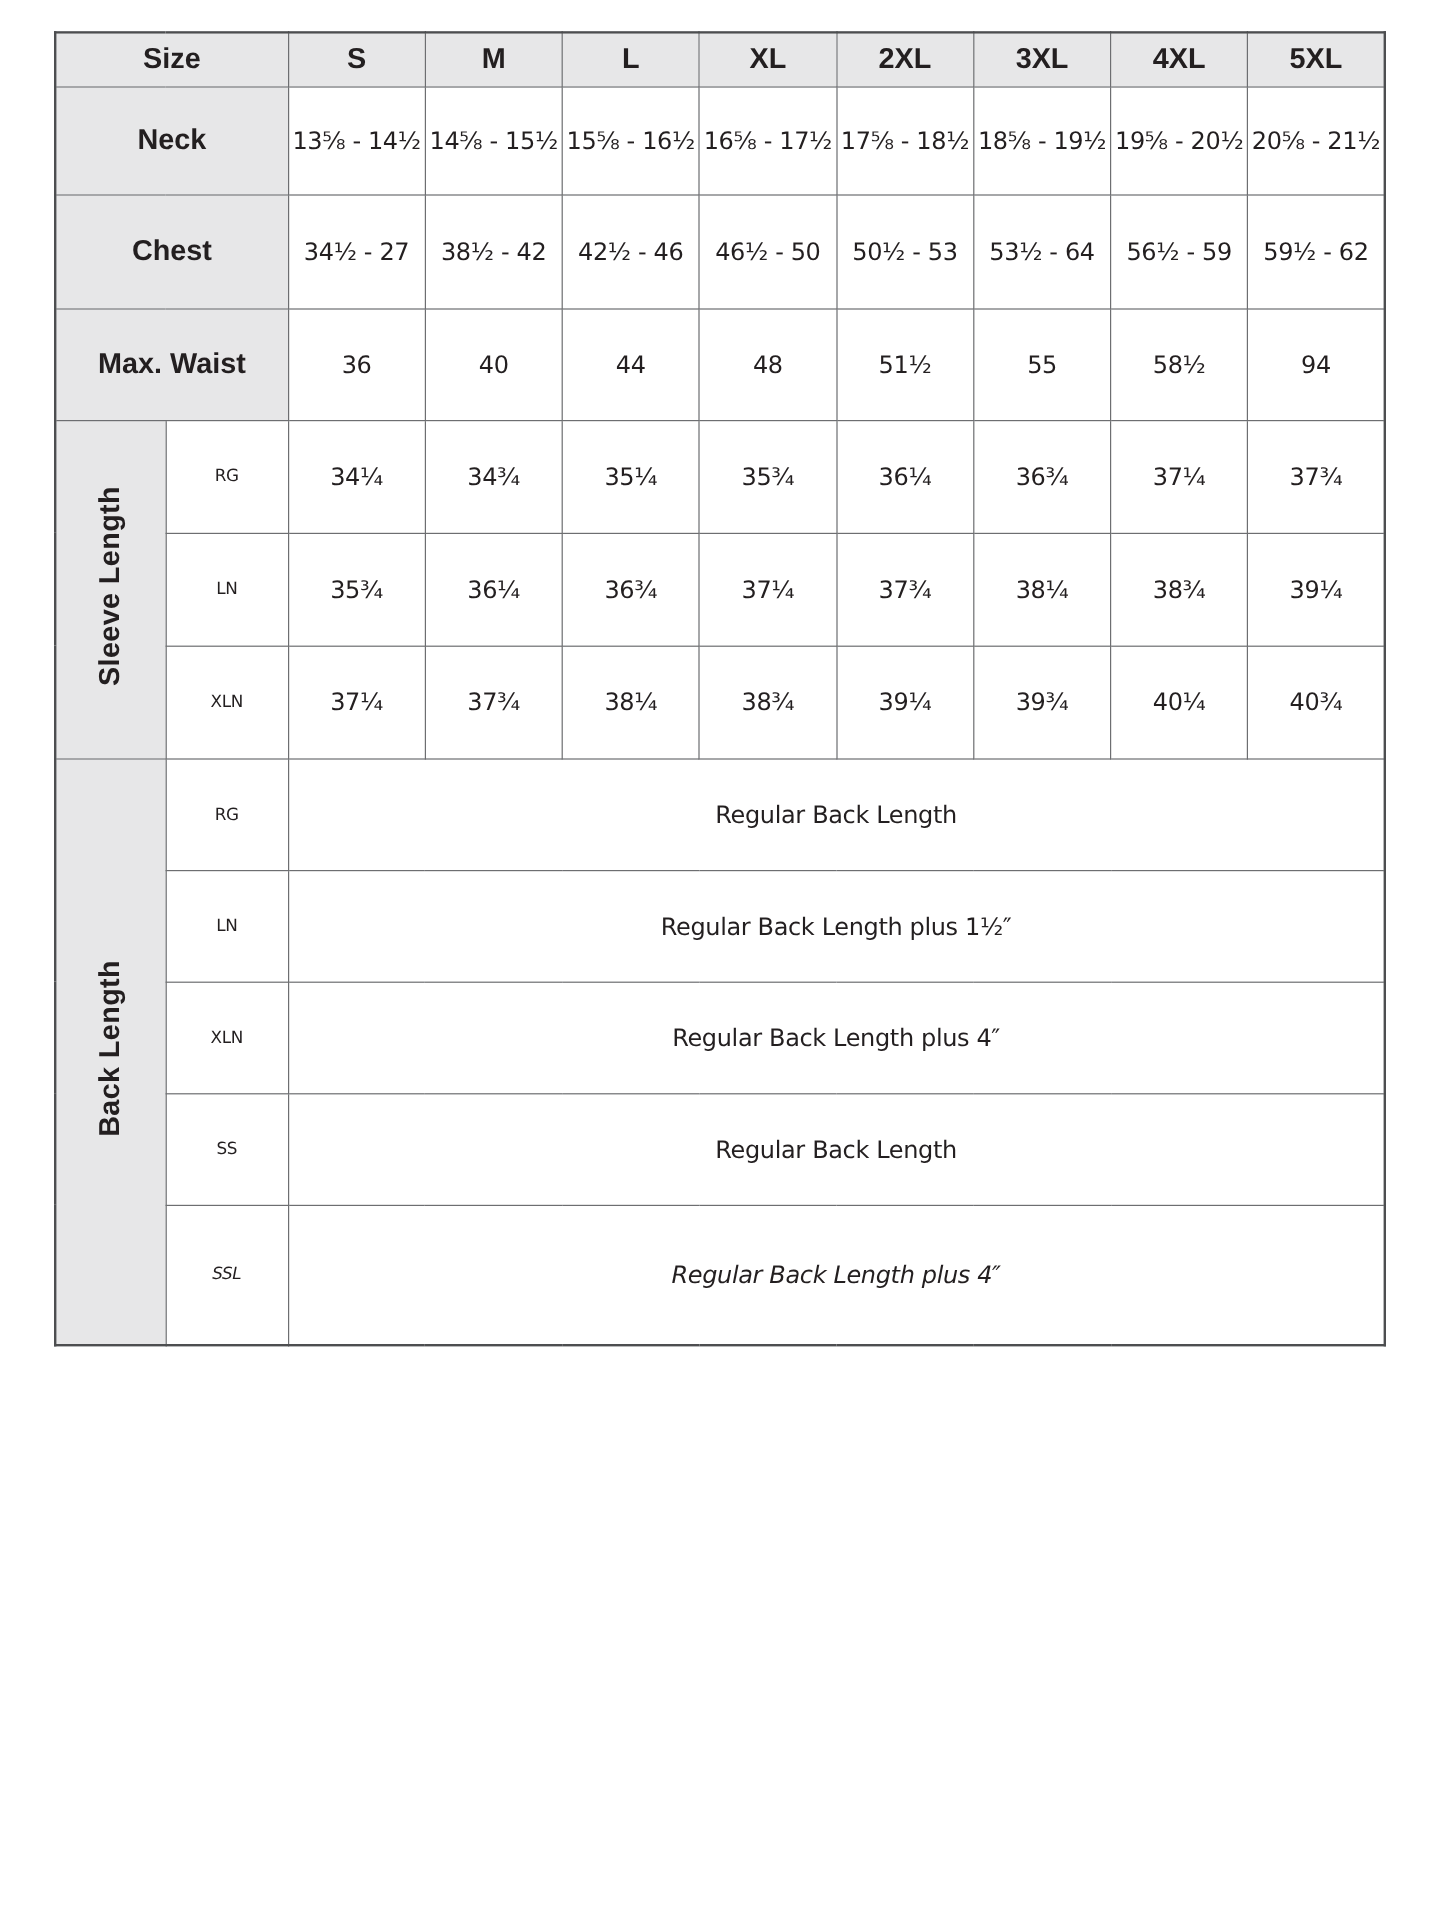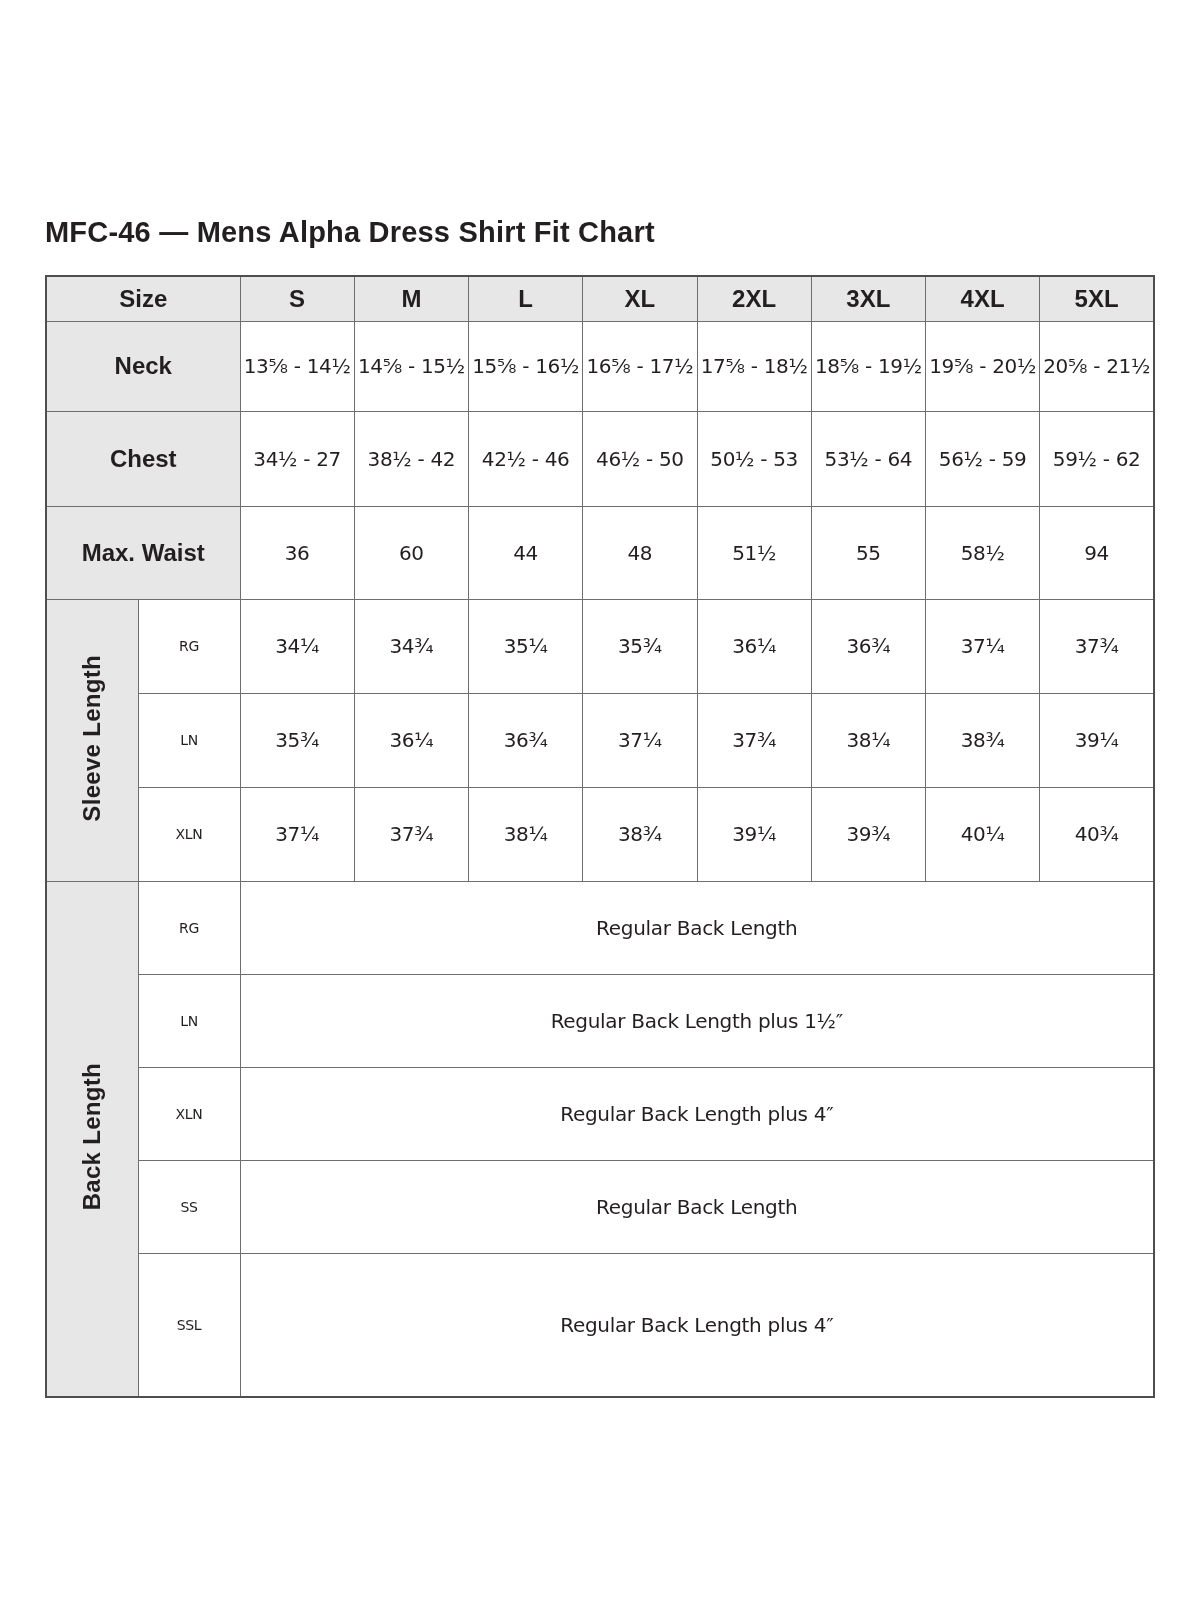--- a/index.html
+++ b/index.html
@@ -69,28 +69,27 @@
     white-space: nowrap;
     letter-spacing: 0.3px;
   }
   
   tr.rh-hdr   { height: 45px; }
   tr.rh-neck  { height: 90px; }
   tr.rh-chest { height: 95px; }
   tr.rh-waist { height: 93px; margin-left: 36px; }
   tr.rh-slv   { height: 94px; }
   tr.rh-back  { height: 93px; }
-  tr.rh-ssl   { height: 144px; }
+  tr.rh-ssl   { height: 117px; font-style: italic; }
 </style>
 </head>
 <body>
 
 <div class="wrap">
 
-  <h1 class="chart-title">MFC-46 — Mens Alpha Dress Shirt Fit Chart</h1>
 
   <table class="fit-chart">
     <colgroup>
       <col style="width:92px">
       <col style="width:102px">
       <col span="8">
     </colgroup>
 
     <tbody>
         <tr class="rh-hdr">
@@ -125,21 +124,21 @@
       <td class="val">46½ - 50</td>
       <td class="val">50½ - 53</td>
       <td class="val">53½ - 64</td>
       <td class="val">56½ - 59</td>
       <td class="val">59½ - 62</td>
     </tr>
 
     <tr class="rh-waist">
       <th class="hdr" colspan="2">Max. Waist</th>
       <td class="val">36</td>
-      <td class="val">60</td>
+      <td class="val">40</td>
       <td class="val">44</td>
       <td class="val">48</td>
       <td class="val">51½</td>
       <td class="val">55</td>
       <td class="val">58½</td>
       <td class="val">94</td>
     </tr>
 
     <tr class="rh-slv">
       <th class="vlabel" rowspan="3">

